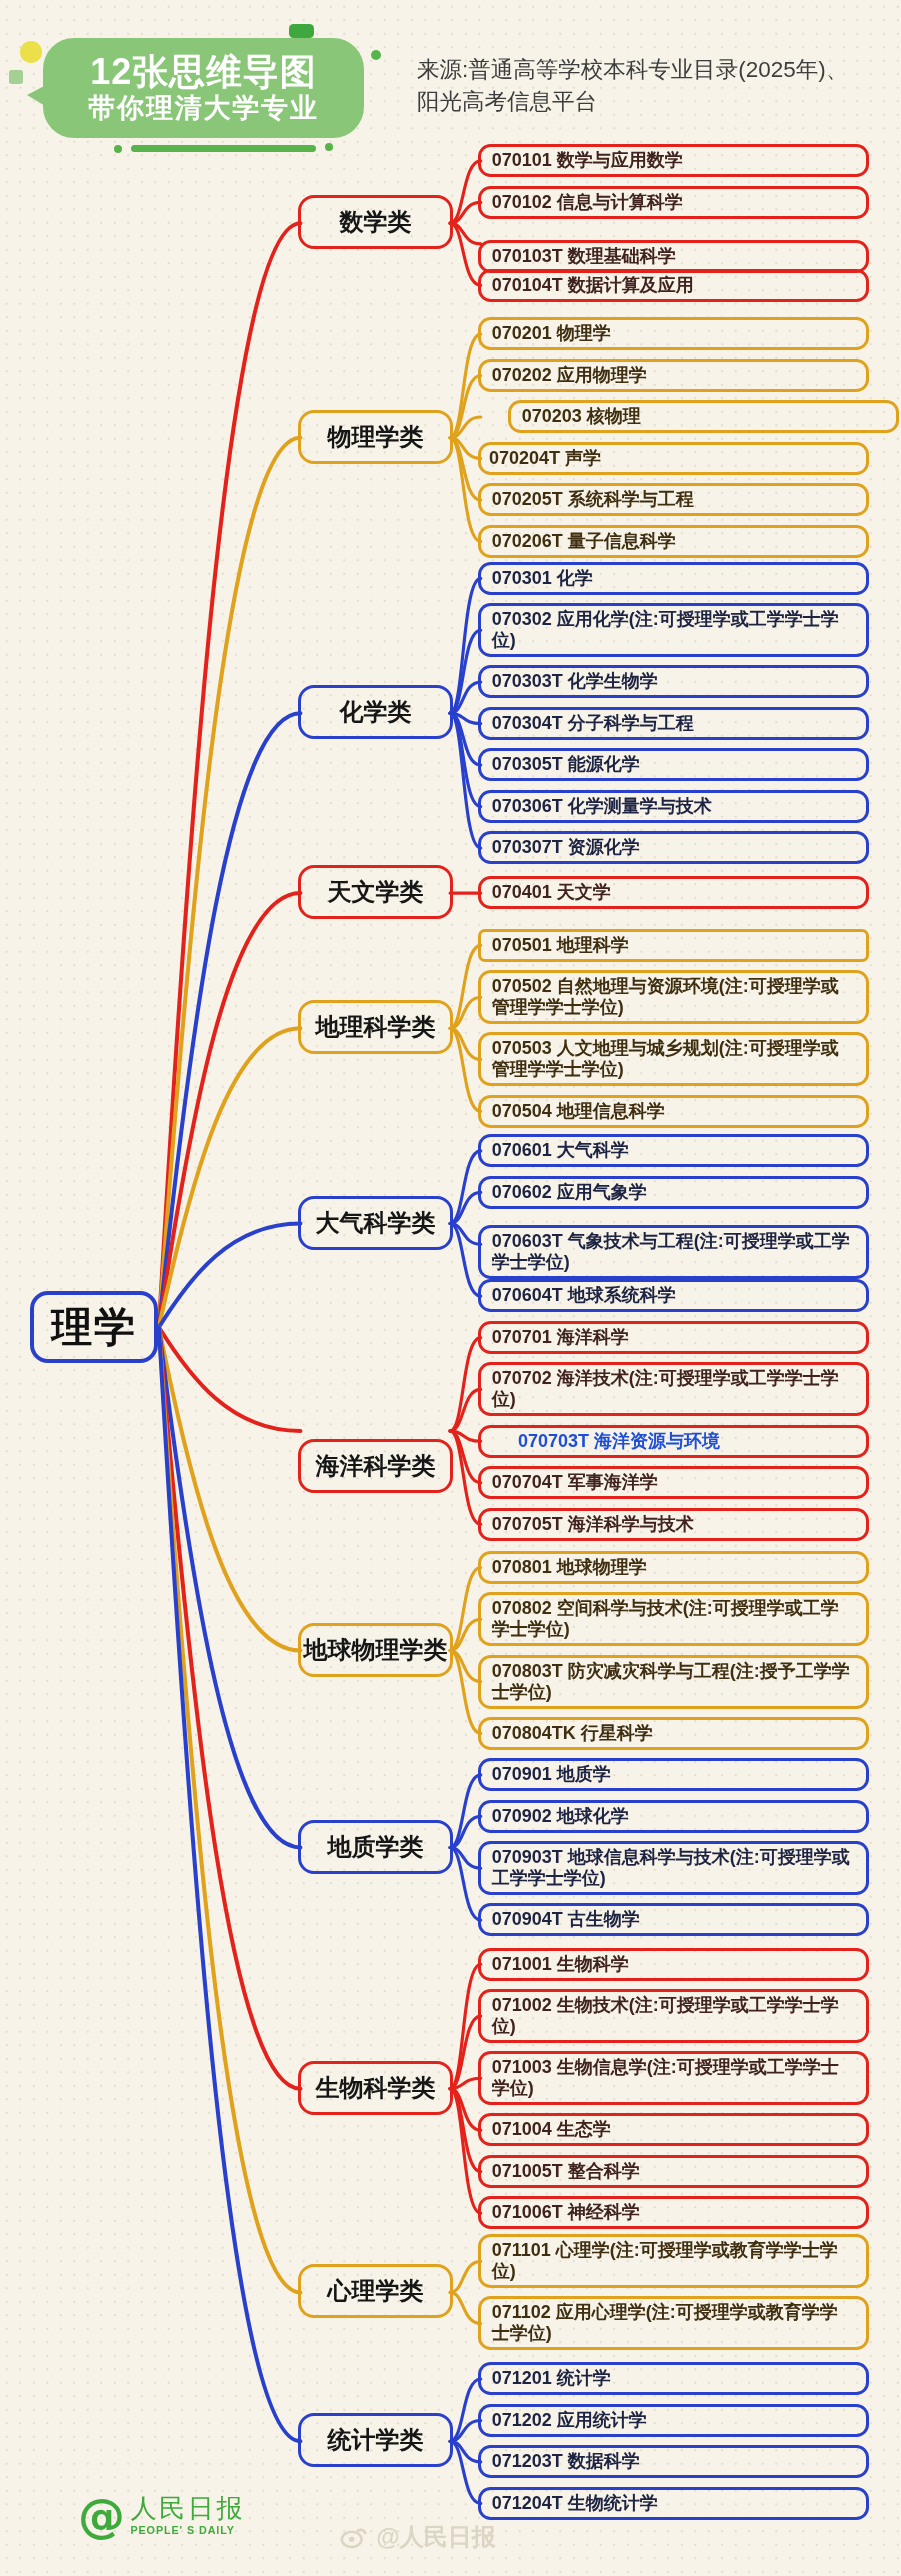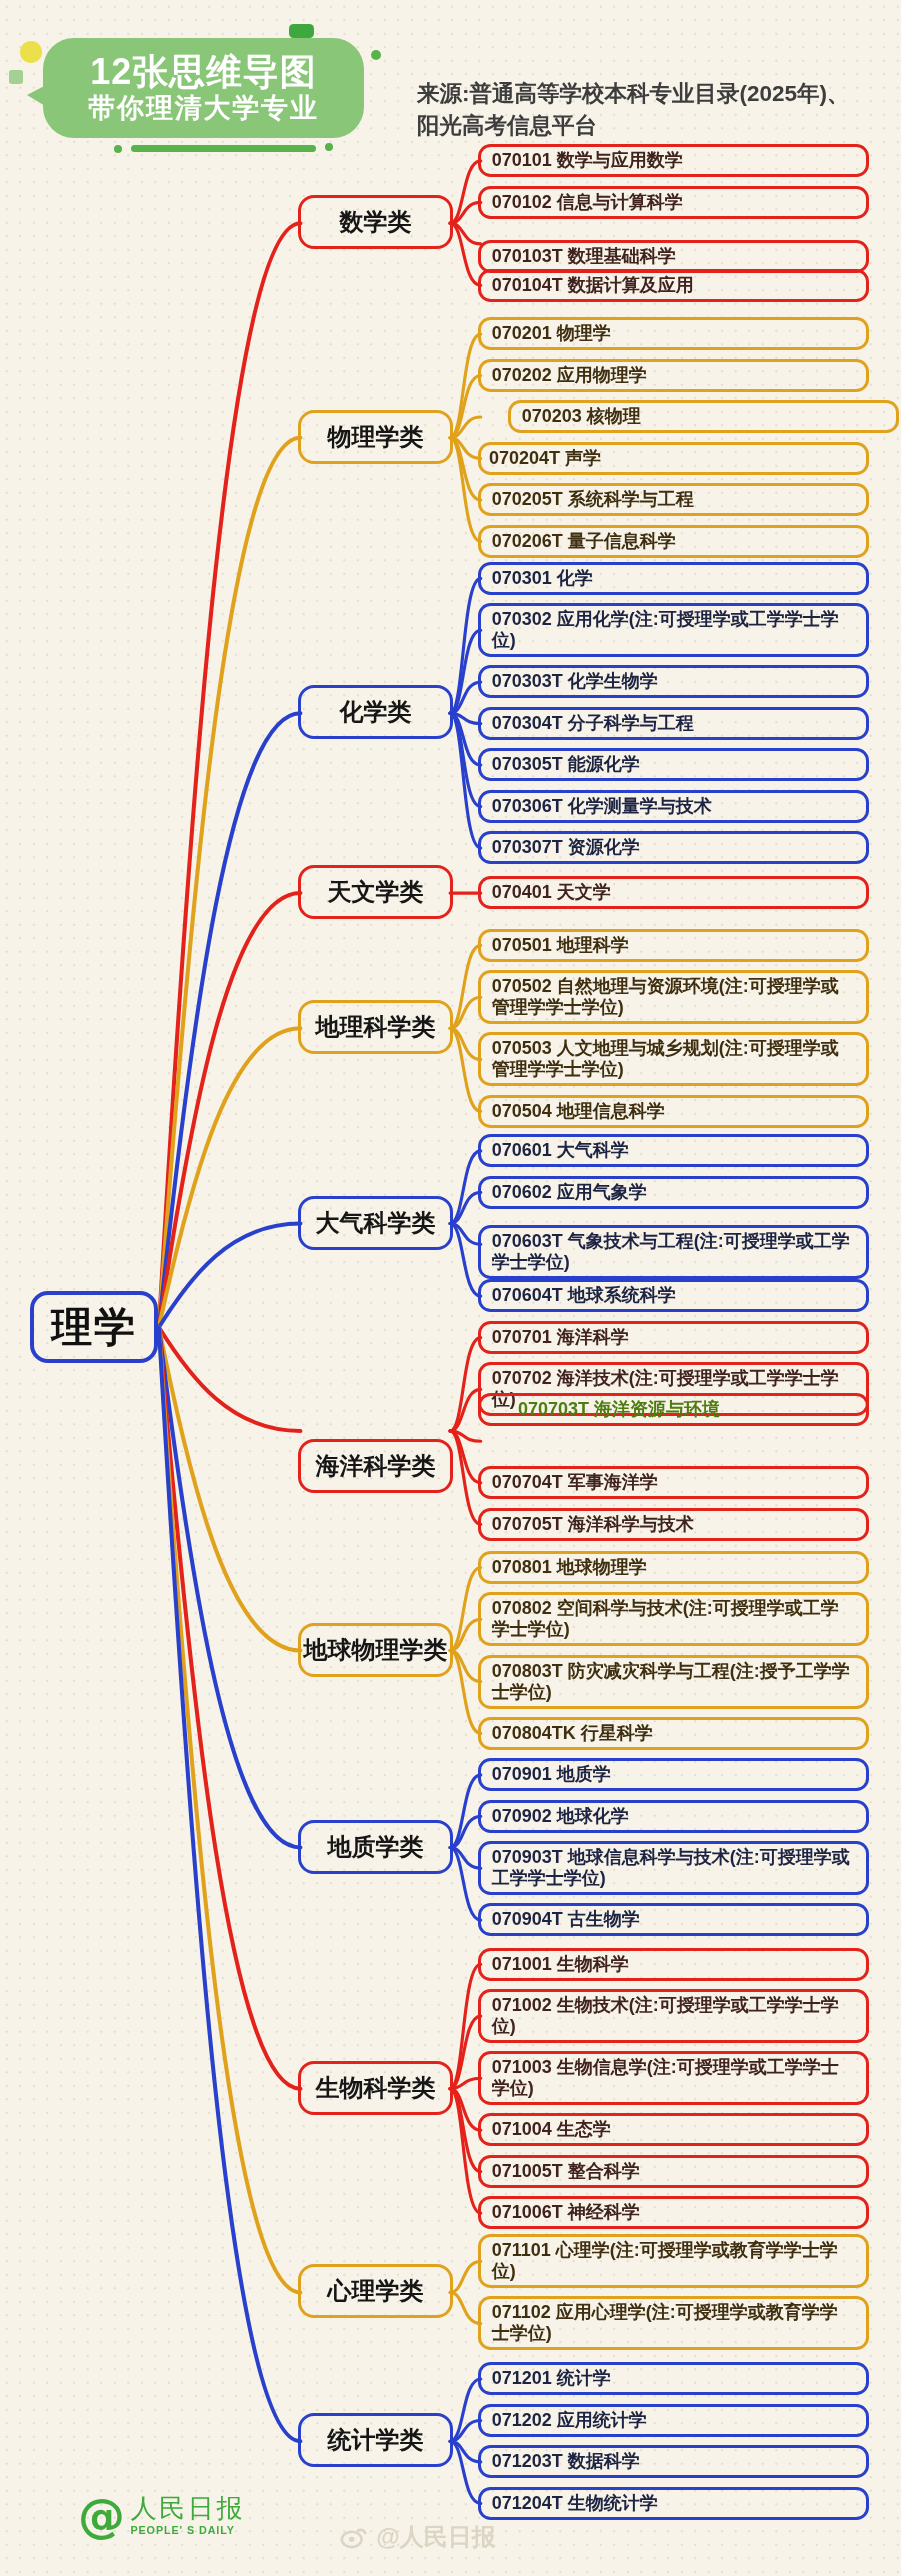--- a/index.html
+++ b/index.html
@@ -30,21 +30,21 @@
   .dot-yellow{left:20px;top:41px;width:21.6px;height:21.6px;border-radius:50%;background:#ece04a;}
   .dot-green1{left:45px;top:61px;width:18px;height:18px;border-radius:50%;background:#3ea83e;}
   .sq-green{left:9px;top:70px;width:13.5px;height:13.5px;border-radius:2.7px;background:#a4d193;}
   .rect-green{left:289px;top:24px;width:25px;height:14.4px;border-radius:4.5px;background:#3ea83e;}
   .dot-green2{left:371px;top:50px;width:10px;height:10px;border-radius:50%;background:#57b44a;}
   .underline-bar{left:131px;top:145px;width:185px;height:7.2px;border-radius:3.6px;background:#57b44a;}
   .dot-green3{left:114px;top:145px;width:8px;height:8px;border-radius:50%;background:#57b44a;}
   .dot-green4{left:325px;top:143px;width:8px;height:8px;border-radius:50%;background:#57b44a;}
   .source{
     left:417px;top:54px;width:469px;
-    color:#3d3d3d;font-size:22.5px;line-height:32px;font-weight:700;margin-top:24px;
+    color:#3d3d3d;font-size:22.5px;line-height:32px;font-weight:400;
   }
   
   #connectors{left:0;top:0;z-index:0;pointer-events:none;}
   .root-node{
     left:30px;top:1291px;width:128px;height:72px;z-index:2;
     border:4.5px solid #2840cc;border-radius:18px;box-sizing:border-box;
     display:flex;align-items:center;justify-content:center;
     font-size:41px;font-weight:bold;color:#111;letter-spacing:1.8px;
   }
   .cat{
@@ -178,33 +178,33 @@
     <div class="leaf" style="border-color: rgb(40, 64, 204); color: rgb(29, 35, 66); top: 562px;">070301 化学</div>
     <div class="leaf" style="border-color: rgb(40, 64, 204); color: rgb(29, 35, 66); top: 603px;">070302 应用化学(注:可授理学或工学学士学位)</div>
     <div class="leaf" style="border-color: rgb(40, 64, 204); color: rgb(29, 35, 66); top: 665px;">070303T 化学生物学</div>
     <div class="leaf" style="border-color: rgb(40, 64, 204); color: rgb(29, 35, 66); top: 707px;">070304T 分子科学与工程</div>
     <div class="leaf" style="border-color: rgb(40, 64, 204); color: rgb(29, 35, 66); top: 748px;">070305T 能源化学</div>
     <div class="leaf" style="border-color: rgb(40, 64, 204); color: rgb(29, 35, 66); top: 790px;">070306T 化学测量学与技术</div>
     <div class="leaf" style="border-color: rgb(40, 64, 204); color: rgb(29, 35, 66); top: 831px;">070307T 资源化学</div>
     <div class="cat" style="border-color: rgb(40, 64, 204); top: 685px;">化学类</div>
     <div class="leaf" style="border-color: rgb(227, 34, 27); color: rgb(64, 35, 30); top: 876px;">070401 天文学</div>
     <div class="cat" style="border-color: rgb(227, 34, 27); top: 865px;">天文学类</div>
-    <div class="leaf" style="border-color: rgb(224, 162, 28); color: rgb(63, 47, 16); top: 929px;">070501 地理科学</div>
+    <div class="leaf" style="border-color: rgb(224, 162, 28); color: rgb(63, 47, 16); top: 929px; border-radius: 7px;">070501 地理科学</div>
     <div class="leaf" style="border-color: rgb(224, 162, 28); color: rgb(63, 47, 16); top: 970px;">070502 自然地理与资源环境(注:可授理学或管理学学士学位)</div>
     <div class="leaf" style="border-color: rgb(224, 162, 28); color: rgb(63, 47, 16); top: 1032px;">070503 人文地理与城乡规划(注:可授理学或管理学学士学位)</div>
     <div class="leaf" style="border-color: rgb(224, 162, 28); color: rgb(63, 47, 16); top: 1095px;">070504 地理信息科学</div>
     <div class="cat" style="border-color: rgb(224, 162, 28); top: 1000px;">地理科学类</div>
     <div class="leaf" style="border-color: rgb(40, 64, 204); color: rgb(29, 35, 66); top: 1134px;">070601 大气科学</div>
     <div class="leaf" style="border-color: rgb(40, 64, 204); color: rgb(29, 35, 66); top: 1176px;">070602 应用气象学</div>
     <div class="leaf" style="border-color: rgb(40, 64, 204); color: rgb(29, 35, 66); top: 1225px;">070603T 气象技术与工程(注:可授理学或工学学士学位)</div>
     <div class="leaf" style="border-color: rgb(40, 64, 204); color: rgb(29, 35, 66); top: 1279px;">070604T 地球系统科学</div>
     <div class="cat" style="border-color: rgb(40, 64, 204); top: 1196px;">大气科学类</div>
     <div class="leaf" style="border-color: rgb(227, 34, 27); color: rgb(64, 35, 30); top: 1321px;">070701 海洋科学</div>
     <div class="leaf" style="border-color: rgb(227, 34, 27); color: rgb(64, 35, 30); top: 1362px;">070702 海洋技术(注:可授理学或工学学士学位)</div>
-    <div class="leaf" style="border-color: rgb(227, 34, 27); color: #4d7c0f; top: 1393px; padding-left: 37px;">070703T 海洋资源与环境</div>
+    <div class="leaf" style="border-color: rgb(227, 34, 27); color: #1d4ed8; top: 1425px; padding-left: 37px;">070703T 海洋资源与环境</div>
     <div class="leaf" style="border-color: rgb(227, 34, 27); color: rgb(64, 35, 30); top: 1466px;">070704T 军事海洋学</div>
     <div class="leaf" style="border-color: rgb(227, 34, 27); color: rgb(64, 35, 30); top: 1508px;">070705T 海洋科学与技术</div>
     <div class="cat" style="border-color: rgb(227, 34, 27); top: 1403px; margin-top: 36px;">海洋科学类</div>
     <div class="leaf" style="border-color: rgb(224, 162, 28); color: rgb(63, 47, 16); top: 1551px;">070801 地球物理学</div>
     <div class="leaf" style="border-color: rgb(224, 162, 28); color: rgb(63, 47, 16); top: 1592px;">070802 空间科学与技术(注:可授理学或工学学士学位)</div>
     <div class="leaf" style="border-color: rgb(224, 162, 28); color: rgb(63, 47, 16); top: 1655px;">070803T 防灾减灾科学与工程(注:授予工学学士学位)</div>
     <div class="leaf" style="border-color: rgb(224, 162, 28); color: rgb(63, 47, 16); top: 1717px;">070804TK 行星科学</div>
     <div class="cat" style="border-color: rgb(224, 162, 28); top: 1623px;">地球物理学类</div>
     <div class="leaf" style="border-color: rgb(40, 64, 204); color: rgb(29, 35, 66); top: 1758px;">070901 地质学</div>
     <div class="leaf" style="border-color: rgb(40, 64, 204); color: rgb(29, 35, 66); top: 1800px;">070902 地球化学</div>

